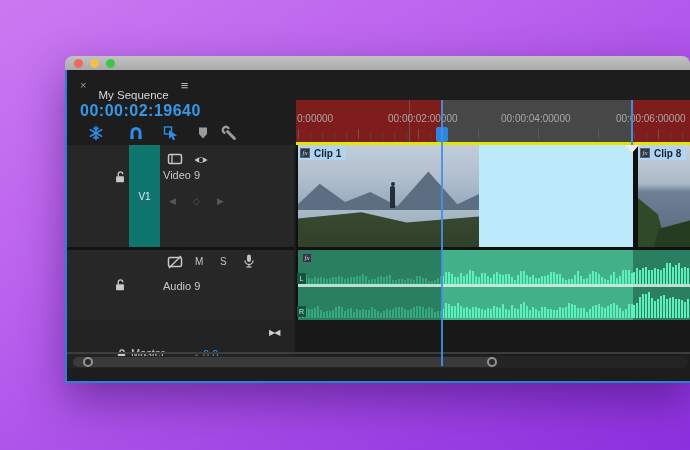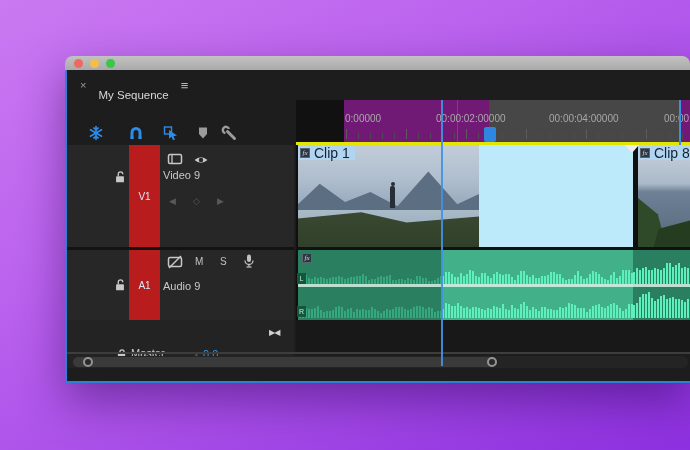--- a/index.html
+++ b/index.html
@@ -25,33 +25,33 @@
   .headercol{position:absolute;left:0;top:30px;width:227px;height:268px;}
   .timecode{position:absolute;left:13px;top:2px;font-size:16px;font-weight:bold;
     color:#3598e8;letter-spacing:.5px;}
   .tbicon{position:absolute;top:25px;width:16px;height:16px;}
   .row{position:absolute;left:0;right:0;background:#272727;}
   .video-row{top:45px;height:102px;}
   .row-gap{position:absolute;top:147px;height:3px;left:0;right:0;background:#131313;}
   .audio-row{top:150px;height:70px;}
   .master-row{position:absolute;top:220px;height:48px;left:0;right:0;background:#232323;}
   .lockic{position:absolute;width:14px;height:14px;}
-  .patch{position:absolute;left:62px;width:31px;background:#b91c1c;color:#dce8f2;
+  .patch{position:absolute;left:62px;width:31px;background:#0f766e;color:#dce8f2;
     font-size:10px;display:flex;align-items:center;justify-content:center;}
   .trackname{position:absolute;left:96px;font-size:11px;color:#c9c9c9;}
   .hicon{position:absolute;width:16px;height:16px;}
   .msbtn{position:absolute;font-size:10px;color:#c2c2c2;}
   .kfarrow{position:absolute;font-size:9px;color:#585858;}
   .mastervol{position:absolute;left:136px;top:28px;color:#3598e8;font-size:11px;}
   .panicon{position:absolute;left:202px;top:8px;color:#d0d0d0;font-size:8px;letter-spacing:-1px;}
   .masterup{position:absolute;left:126px;top:31px;color:#555;font-size:7px;}
   .mdot{position:absolute;top:36px;width:4px;height:3px;background:#454545;}
   
   .timeline{position:absolute;left:229px;top:30px;width:394px;height:252px;overflow:hidden;background:#111;}
-  .ruler{position:absolute;left:0;top:0;right:0;height:42px;background:#701a75;margin-left:48px;}
+  .ruler{position:absolute;left:0;top:0;right:0;height:42px;background:#7f1d1d;}
   .inout-band{position:absolute;left:145px;width:191px;top:0;height:42px;background:#474747;}
   .editline{position:absolute;left:113px;top:0;width:1px;height:42px;background:#6b6b6b;opacity:.6;}
   .rlabel{position:absolute;top:13px;font-size:10px;color:#a8a8a8;white-space:nowrap;}
   .rtick{position:absolute;width:1px;background:#4c4c4c;}
   .outline-mark{position:absolute;left:335px;top:0;width:2px;height:45px;background:#3d8fe0;z-index:5;}
   .playheadhead{position:absolute;left:140px;top:27px;width:12px;height:15px;background:#2f86e0;border-radius:2px;z-index:6;}
   .yellowbar{position:absolute;left:0;right:0;top:42px;height:3px;background:#e3e503;z-index:4;}
   .notch{position:absolute;left:329px;top:45px;width:0;height:0;z-index:6;
     border-left:7px solid transparent;border-right:7px solid transparent;border-top:8px solid #ededed;}
   .videolane{position:absolute;left:0;right:0;top:45px;height:102px;background:#101010;}
@@ -67,21 +67,21 @@
   .c1person{position:absolute;left:51%;top:40%;width:5px;height:22px;background:#262e38;border-radius:2px 2px 0 0;}
   .c1person::before{content:"";position:absolute;left:0.5px;top:-4px;width:4px;height:4px;border-radius:50%;background:#262e38;}
   .c3sky{background:linear-gradient(180deg,#c8d2de 0%,#aab9c8 38%,#6d8096 46%,#55687a 100%);}
   .c3fern{background:#2f4a28;clip-path:polygon(0% 52%,38% 68%,55% 100%,0% 100%);}
   .c3fern2{background:#253c20;clip-path:polygon(40% 82%,100% 74%,100% 100%,30% 100%);}
   .chip{position:absolute;left:0;top:1px;height:14px;display:flex;align-items:center;gap:4px;
     padding:0 5px 0 2px;background:rgba(176,213,243,.92);border-radius:1px;z-index:3;}
   .fxbadge{width:10px;height:10px;background:#2d3742;border:1px solid #5c6670;color:#d4dde6;
     font-size:7px;font-style:italic;font-family:"Liberation Serif",serif;
     display:flex;align-items:center;justify-content:center;}
-  .chiplabel{font-size:14px;font-weight:normal;color:#15202c;white-space:nowrap;}
+  .chiplabel{font-size:10px;font-weight:bold;color:#15202c;white-space:nowrap;}
   .audiolane{position:absolute;left:0;right:0;top:150px;height:70px;background:#101010;}
   .aseg{position:absolute;top:0;height:70px;}
   .s1{left:2px;width:144px;background:#2b7f61;}
   .s2{left:146px;width:191px;background:#42b189;}
   .s3{left:337px;width:57px;background:#2b7f61;}
   .chdiv{position:absolute;left:2px;right:0;top:34px;height:3px;background:rgba(226,248,236,.8);z-index:2;}
   .wbar{position:absolute;width:2px;}
   .afx{position:absolute;left:6px;top:3px;z-index:3;}
   .chtag{position:absolute;left:1px;width:9px;height:11px;background:#13563e;color:#c3ecd8;
     font-size:7px;display:flex;align-items:center;justify-content:center;z-index:3;}
@@ -109,20 +109,21 @@
     </div>
     <div class="panel">
 
       <div class="tabbar">
         <span class="tabclose">×</span>
         <span class="tabtitle">My Sequence</span>
         <span class="tabmenu">≡</span>
       </div>
 
       <div class="headercol">
+        <div class="timecode">00:00:02:19640</div>
 
         <span class="tbicon" style="left:21px">
           <svg width="16" height="16" viewBox="0 0 16 16">
               <g stroke="#2d8ce8" stroke-width="1.6" stroke-linecap="round">
             <line x1="8" y1="1.5" x2="8" y2="14.5"></line>
                 <line x1="2.4" y1="4.8" x2="13.6" y2="11.2"></line>
                 <line x1="2.4" y1="11.2" x2="13.6" y2="4.8"></line>
             <line x1="5.8" y1="3" x2="8" y2="4.6"></line>
                 <line x1="10.2" y1="3" x2="8" y2="4.6"></line>
             <line x1="5.8" y1="13" x2="8" y2="11.4"></line>
@@ -183,21 +184,20 @@
 
         <div class="row-gap"></div>
 
         <div class="row audio-row">
           <span class="lockic" style="left:46px;top:28px">
             <svg width="14" height="14" viewBox="0 0 16 16">
                 <rect x="3.5" y="7" width="9" height="7" rx="1" fill="#c8c8c8"></rect>
             <path d="M6 7 V4.8 a2.6 2.6 0 0 1 5.2 0" fill="none" stroke="#c8c8c8" stroke-width="1.5"></path>
               </svg>
           </span>
-          <div class="patch" style="top:0;height:70px">A1</div>
           <span class="hicon" style="left:100px;top:4px">
             <svg width="16" height="16" viewBox="0 0 16 16">
                 <rect x="1.5" y="3.5" width="13" height="9" rx="1.5" fill="none" stroke="#c8c8c8" stroke-width="1.5"></rect>
             <line x1="2" y1="14" x2="14" y2="2" stroke="#c8c8c8" stroke-width="1.4"></line>
               </svg>
           </span>
           <span class="msbtn" style="left:128px;top:6px">M</span>
           <span class="msbtn" style="left:153px;top:6px">S</span>
           <span class="hicon" style="left:174px;top:3px">
             <svg width="16" height="16" viewBox="0 0 16 16">

